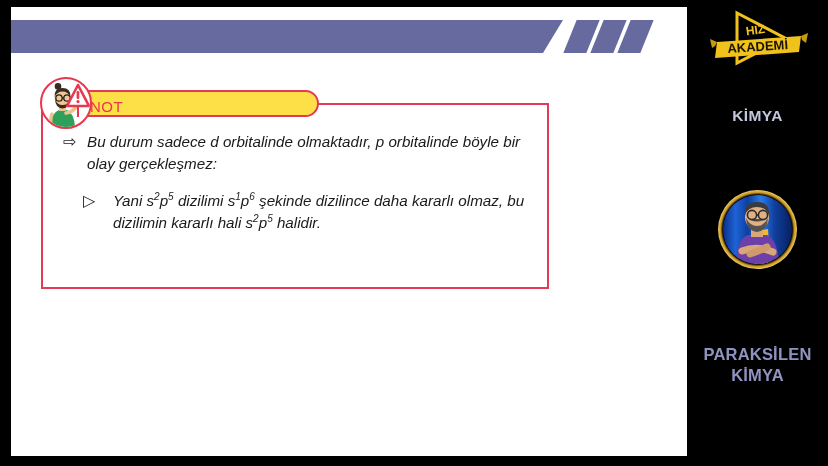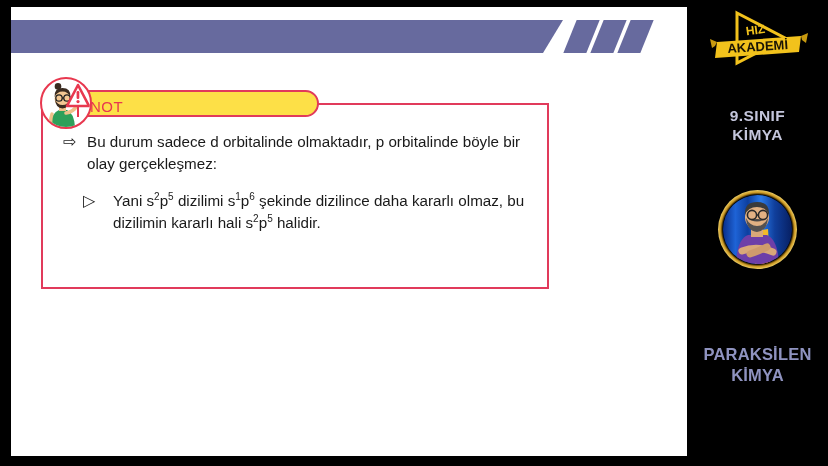--- a/index.html
+++ b/index.html
@@ -60,21 +60,21 @@
   #warn-badge svg { display:block; }
 
   
   #note-body { position:absolute; left:20px; top:26px; width:472px; }
   .para { display:flex; margin-bottom:4px; }
   .glyph {
     flex:none; font-size:16px; color:#1a1a1a; line-height:1.42;
     width:24px; text-align:left;
   }
   .ptext {
-    font-size:15.2px; color:#1a1a1a; line-height:1.42;
+    font-size:15.2px; color:#1a1a1a; line-height:1.42;font-style:italic;
   }
   .ptext sup { font-size:10px; vertical-align:super; line-height:0; }
   #para2 { margin-top:16px; margin-left:20px; }
   #para2 .glyph { width:30px; }
 
   
   #rail {
     position:absolute; left:687px; top:0; width:141px; height:466px;
     background:#000000;
   }
@@ -184,21 +184,20 @@
         <text x="55" y="27" font-family="Liberation Sans, sans-serif" font-size="12" font-weight="bold" fill="#f2c21c" text-anchor="middle" transform="rotate(-8 55 27)">HIZ</text>
 
         <path d="M16 35 L100 29 L98 45 L14 51 Z" fill="#f2c21c"></path>
         <path d="M16 35 L9 32 L11 41 L14 39 Z" fill="#c89a10"></path>
         <path d="M100 29 L107 26 L105 36 L101 33 Z" fill="#c89a10"></path>
         <text x="57" y="44" font-family="Liberation Sans, sans-serif" font-size="13" font-weight="bold" fill="#1a1405" text-anchor="middle" transform="rotate(-4 57 44)">AKADEMİ</text>
       </svg>
     </div>
 
     <div id="grade">
-      <div>9.SINIF</div>
       <div>KİMYA</div>
     </div>
 
     <div id="avatar">
       <div id="avatar-inner">
         <svg width="69" height="69" viewBox="0 0 69 69" xmlns="http://www.w3.org/2000/svg">
           <defs>
             <linearGradient id="bgblue" x1="0" y1="0" x2="1" y2="0">
               <stop offset="0%" stop-color="#0a2f8a"></stop>
               <stop offset="18%" stop-color="#1e63d6"></stop>

